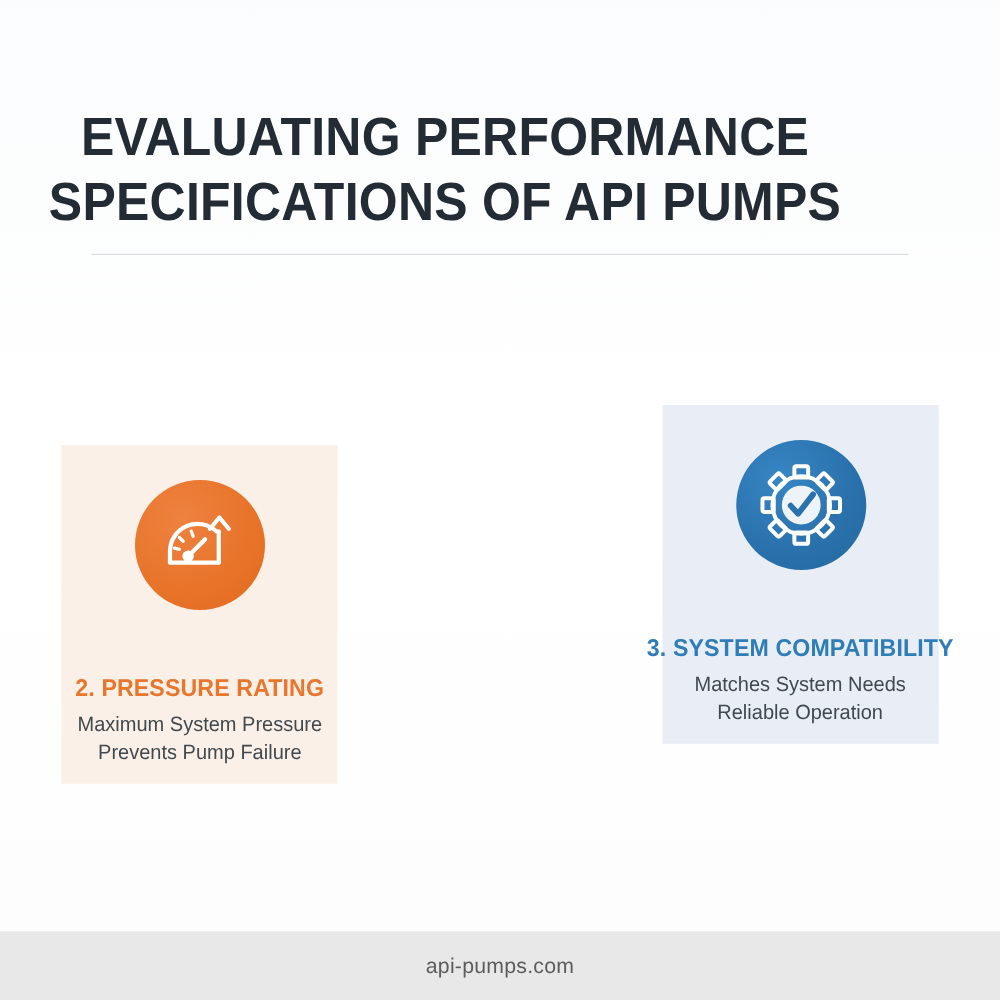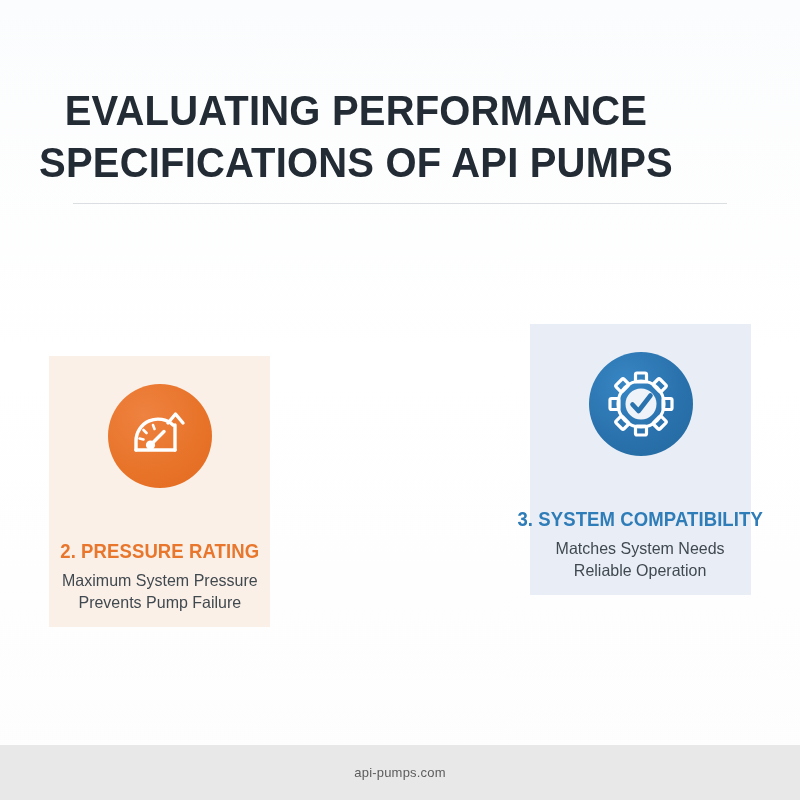--- a/index.html
+++ b/index.html
@@ -124,21 +124,21 @@
     top: 745px;
     width: 800px;
     height: 55px;
     background: #e8e8e8;
     display: flex;
     align-items: center;
     justify-content: center;
   }
   .footer-text {
     font-family: "Liberation Sans", sans-serif;
-    font-size: 13px;
+    font-size: 17px;
     color: #5c5c5c;
     letter-spacing: 0.2px;
   }
 </style>
 </head>
 <body>
 
 <div id="poster">
 
   <div class="title-wrap">

